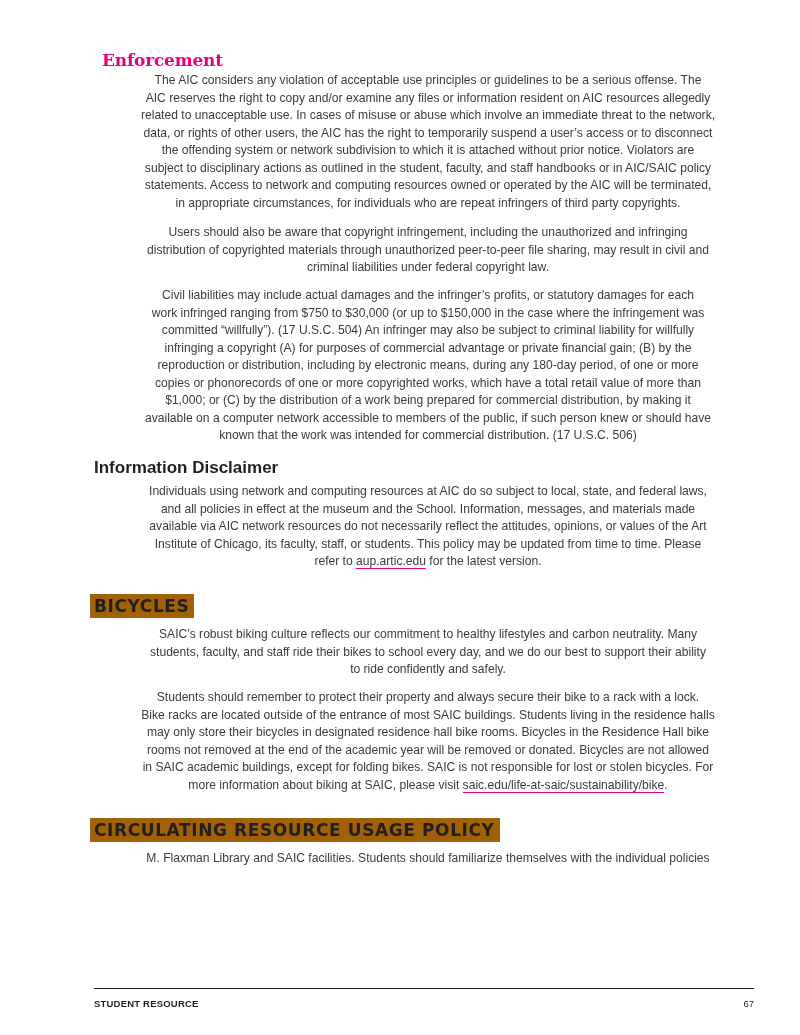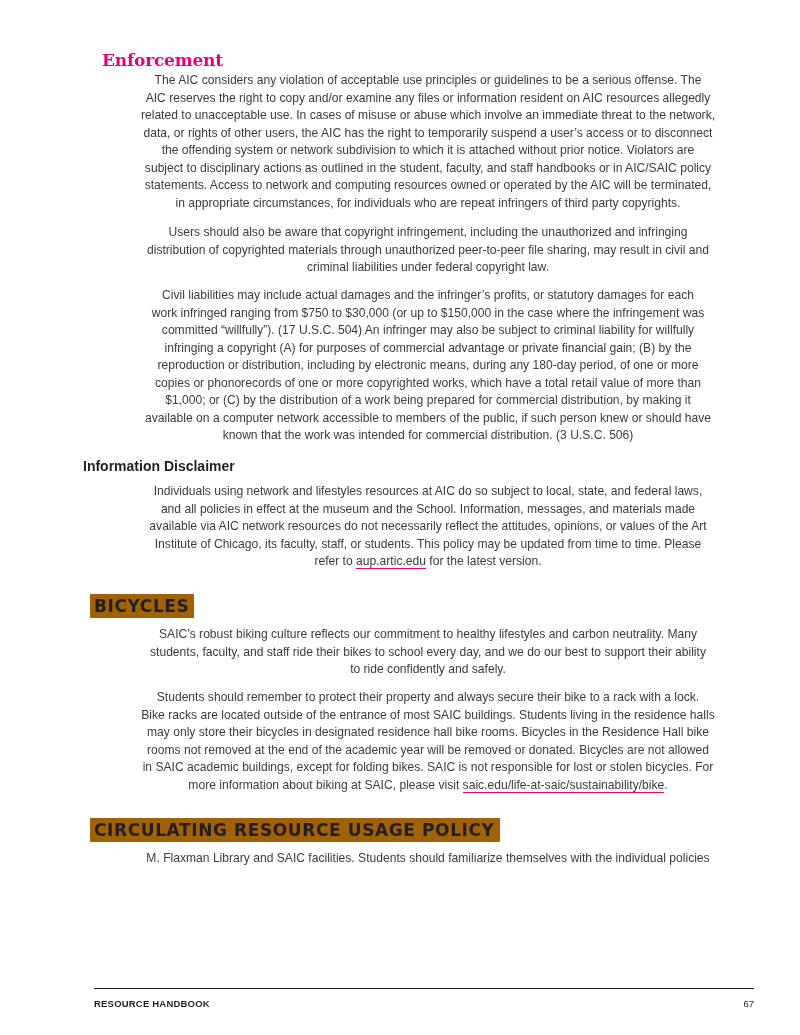--- a/index.html
+++ b/index.html
@@ -9,23 +9,23 @@
       font-family: "DejaVu Serif", serif; font-weight: bold;
       font-size: 17px; color: #e6007e; margin: 8px; letter-spacing: -0.2px;
     }
     .para {
       position: absolute; left: 94px; width: 668px;
       font-family: "Liberation Sans", sans-serif; font-size: 12.1px;
       line-height: 17.5px; color: #3b3b3b; text-align: center;
     }
     .para .ln { display: block; white-space: nowrap; }
     .subhead {
-      position: absolute; left: 83px; top: 458px;
+      position: absolute; left: 94px; top: 458px;
       font-family: "Liberation Sans", sans-serif; font-weight: bold;
-      font-size: 14px; color: #231f20;
+      font-size: 17px; color: #231f20;
     }
     .hl-head {
       position: absolute; left: 90px;
       background: #a16207;
       font-family: "DejaVu Sans", sans-serif; font-weight: bold;
       color: #231f20; font-size: 17px; padding: 2px 5px 1px 4px;
       letter-spacing: 0.6px; line-height: 21px;
     }
     .link { color: #3b3b3b; text-decoration: none; border-bottom: 1.5px solid #e6007e; padding-bottom: 0; }
     .footer-rule { position: absolute; left: 94px; top: 988px; width: 660px; height: 1px; background: #231f20; }
@@ -64,27 +64,27 @@
 
 <div class="para" style="top:287px">
   <span class="ln">Civil liabilities may include actual damages and the infringer’s profits, or statutory damages for each</span>
   <span class="ln">work infringed ranging from $750 to $30,000 (or up to $150,000 in the case where the infringement was</span>
   <span class="ln">committed “willfully”). (17 U.S.C. 504) An infringer may also be subject to criminal liability for willfully</span>
   <span class="ln">infringing a copyright (A) for purposes of commercial advantage or private financial gain; (B) by the</span>
   <span class="ln">reproduction or distribution, including by electronic means, during any 180-day period, of one or more</span>
   <span class="ln">copies or phonorecords of one or more copyrighted works, which have a total retail value of more than</span>
   <span class="ln">$1,000; or (C) by the distribution of a work being prepared for commercial distribution, by making it</span>
   <span class="ln">available on a computer network accessible to members of the public, if such person knew or should have</span>
-  <span class="ln">known that the work was intended for commercial distribution. (3 U.S.C. 506)</span>
+  <span class="ln">known that the work was intended for commercial distribution. (17 U.S.C. 506)</span>
 </div>
 
 <div class="subhead">Information Disclaimer</div>
 
 <div class="para" style="top:483px">
-  <span class="ln">Individuals using network and lifestyles resources at AIC do so subject to local, state, and federal laws,</span>
+  <span class="ln">Individuals using network and computing resources at AIC do so subject to local, state, and federal laws,</span>
   <span class="ln">and all policies in effect at the museum and the School. Information, messages, and materials made</span>
   <span class="ln">available via AIC network resources do not necessarily reflect the attitudes, opinions, or values of the Art</span>
   <span class="ln">Institute of Chicago, its faculty, staff, or students. This policy may be updated from time to time. Please</span>
   <span class="ln"><span>refer to </span><a class="link">aup.artic.edu</a><span> for the latest version.</span></span>
 </div>
 
 <div class="hl-head" style="top:594px">BICYCLES</div>
 
 <div class="para" style="top:626px">
   <span class="ln">SAIC’s robust biking culture reflects our commitment to healthy lifestyles and carbon neutrality. Many</span>
@@ -101,14 +101,14 @@
   <span class="ln"><span>more information about biking at SAIC, please visit </span><a class="link">saic.edu/life-at-saic/sustainability/bike</a><span>.</span></span>
 </div>
 
 <div class="hl-head" style="top:818px">CIRCULATING RESOURCE USAGE POLICY</div>
 
 <div class="para" style="top:850px">
   <span class="ln">M. Flaxman Library and SAIC facilities. Students should familiarize themselves with the individual policies</span>
 </div>
 
 <div class="footer-rule"></div>
-<div class="footer-left">RESOURCE HANDBOOK</div>
+<div class="footer-left">STUDENT RESOURCE</div>
 <div class="footer-right">67</div>
 
 </body></html>

